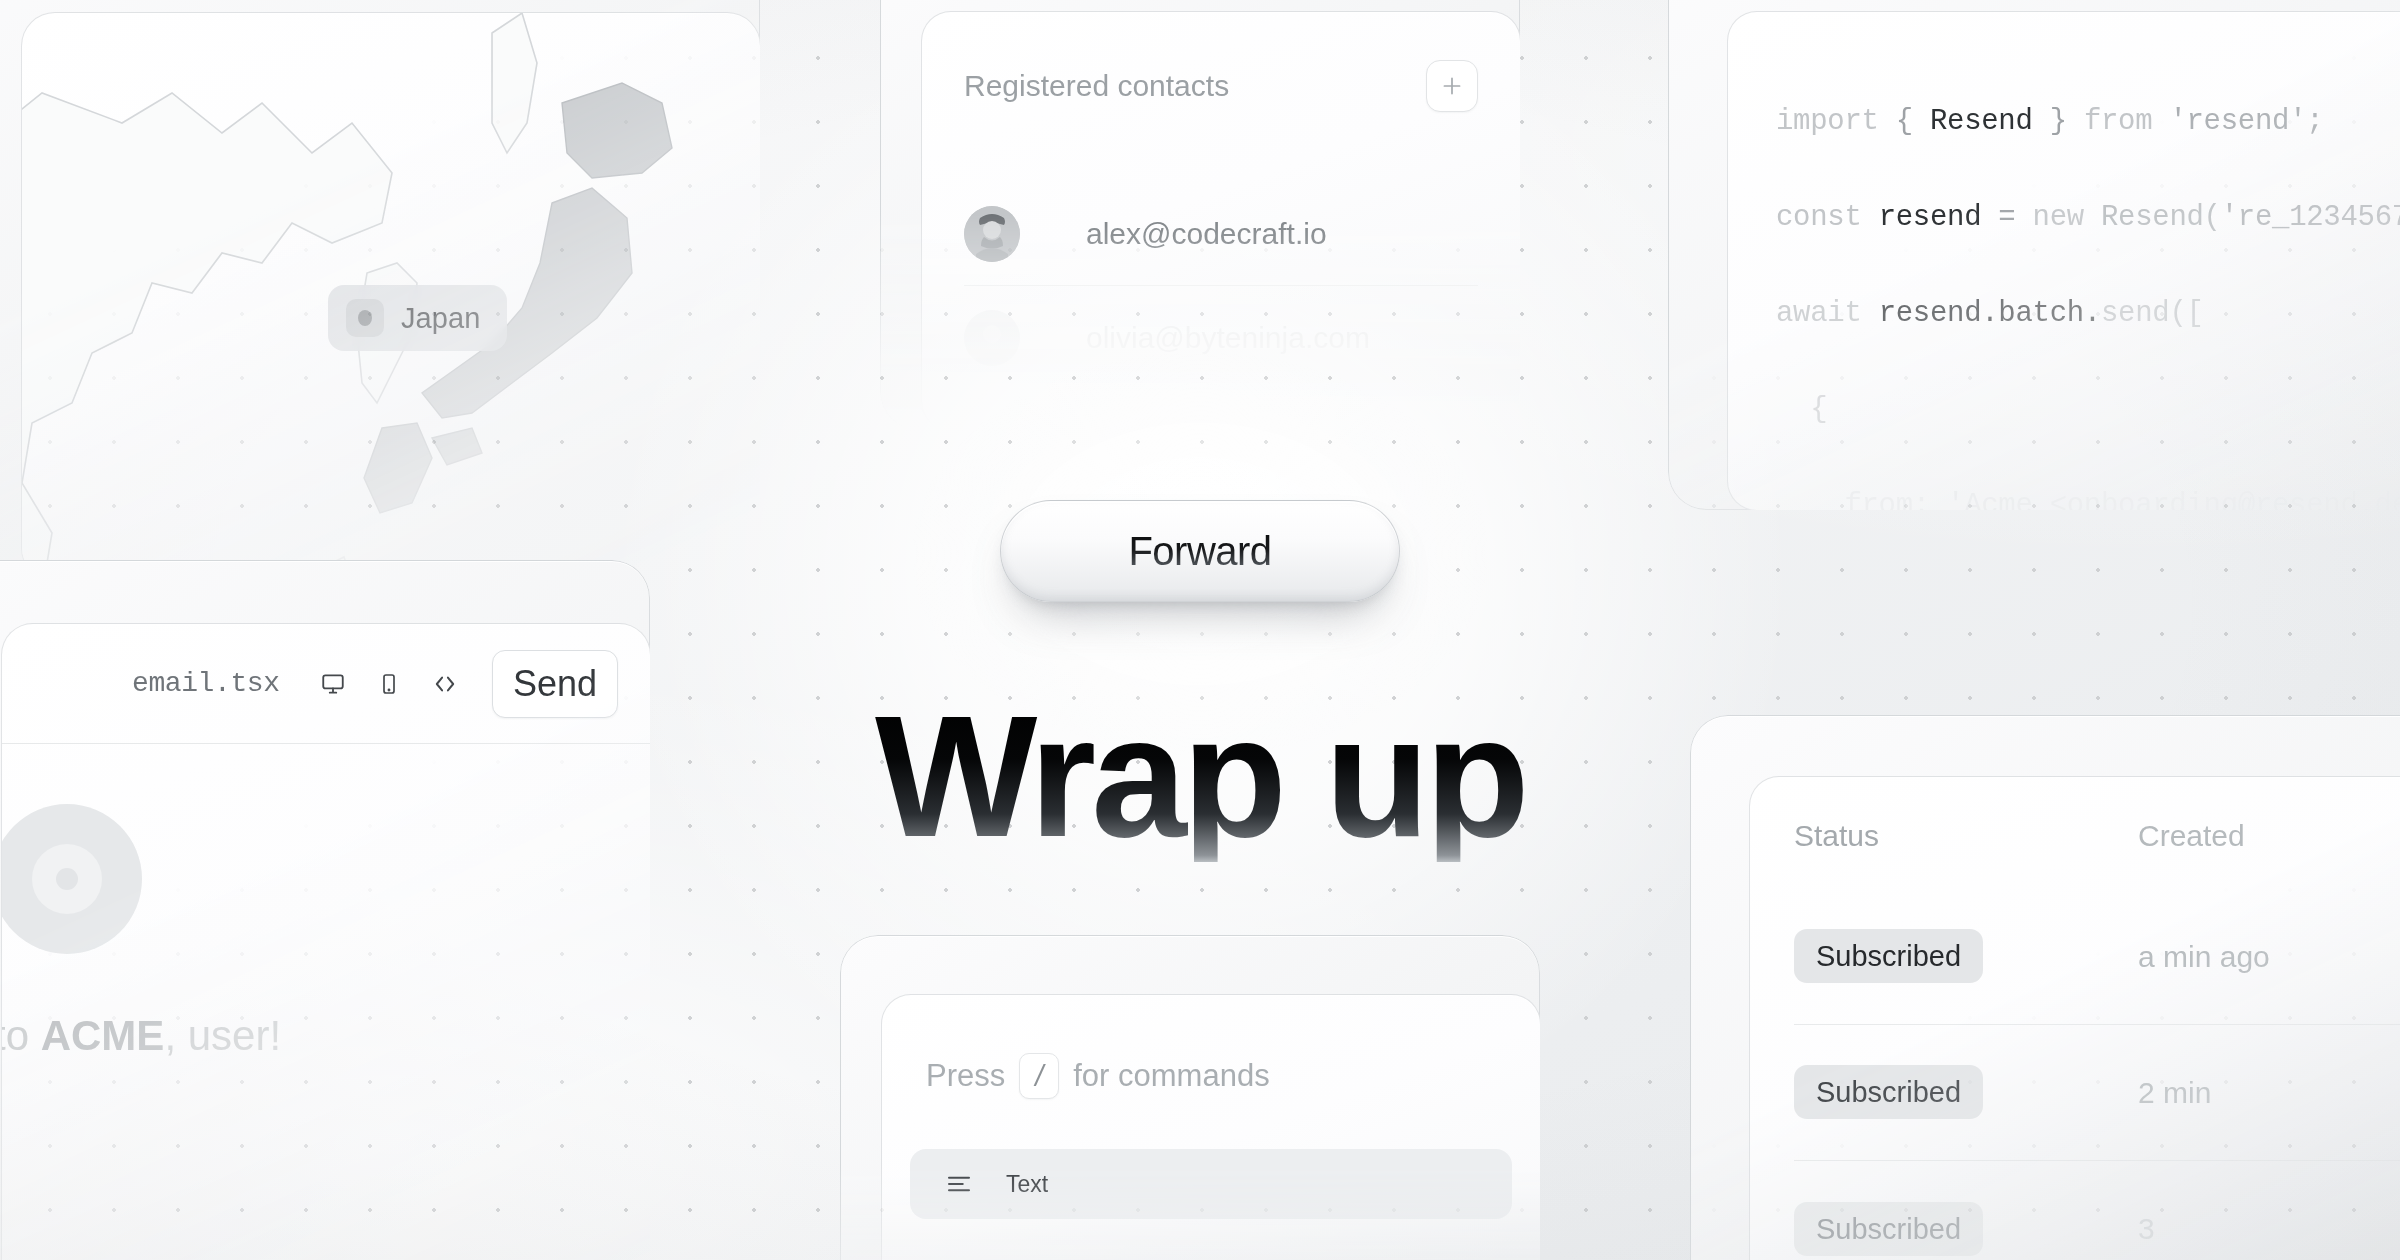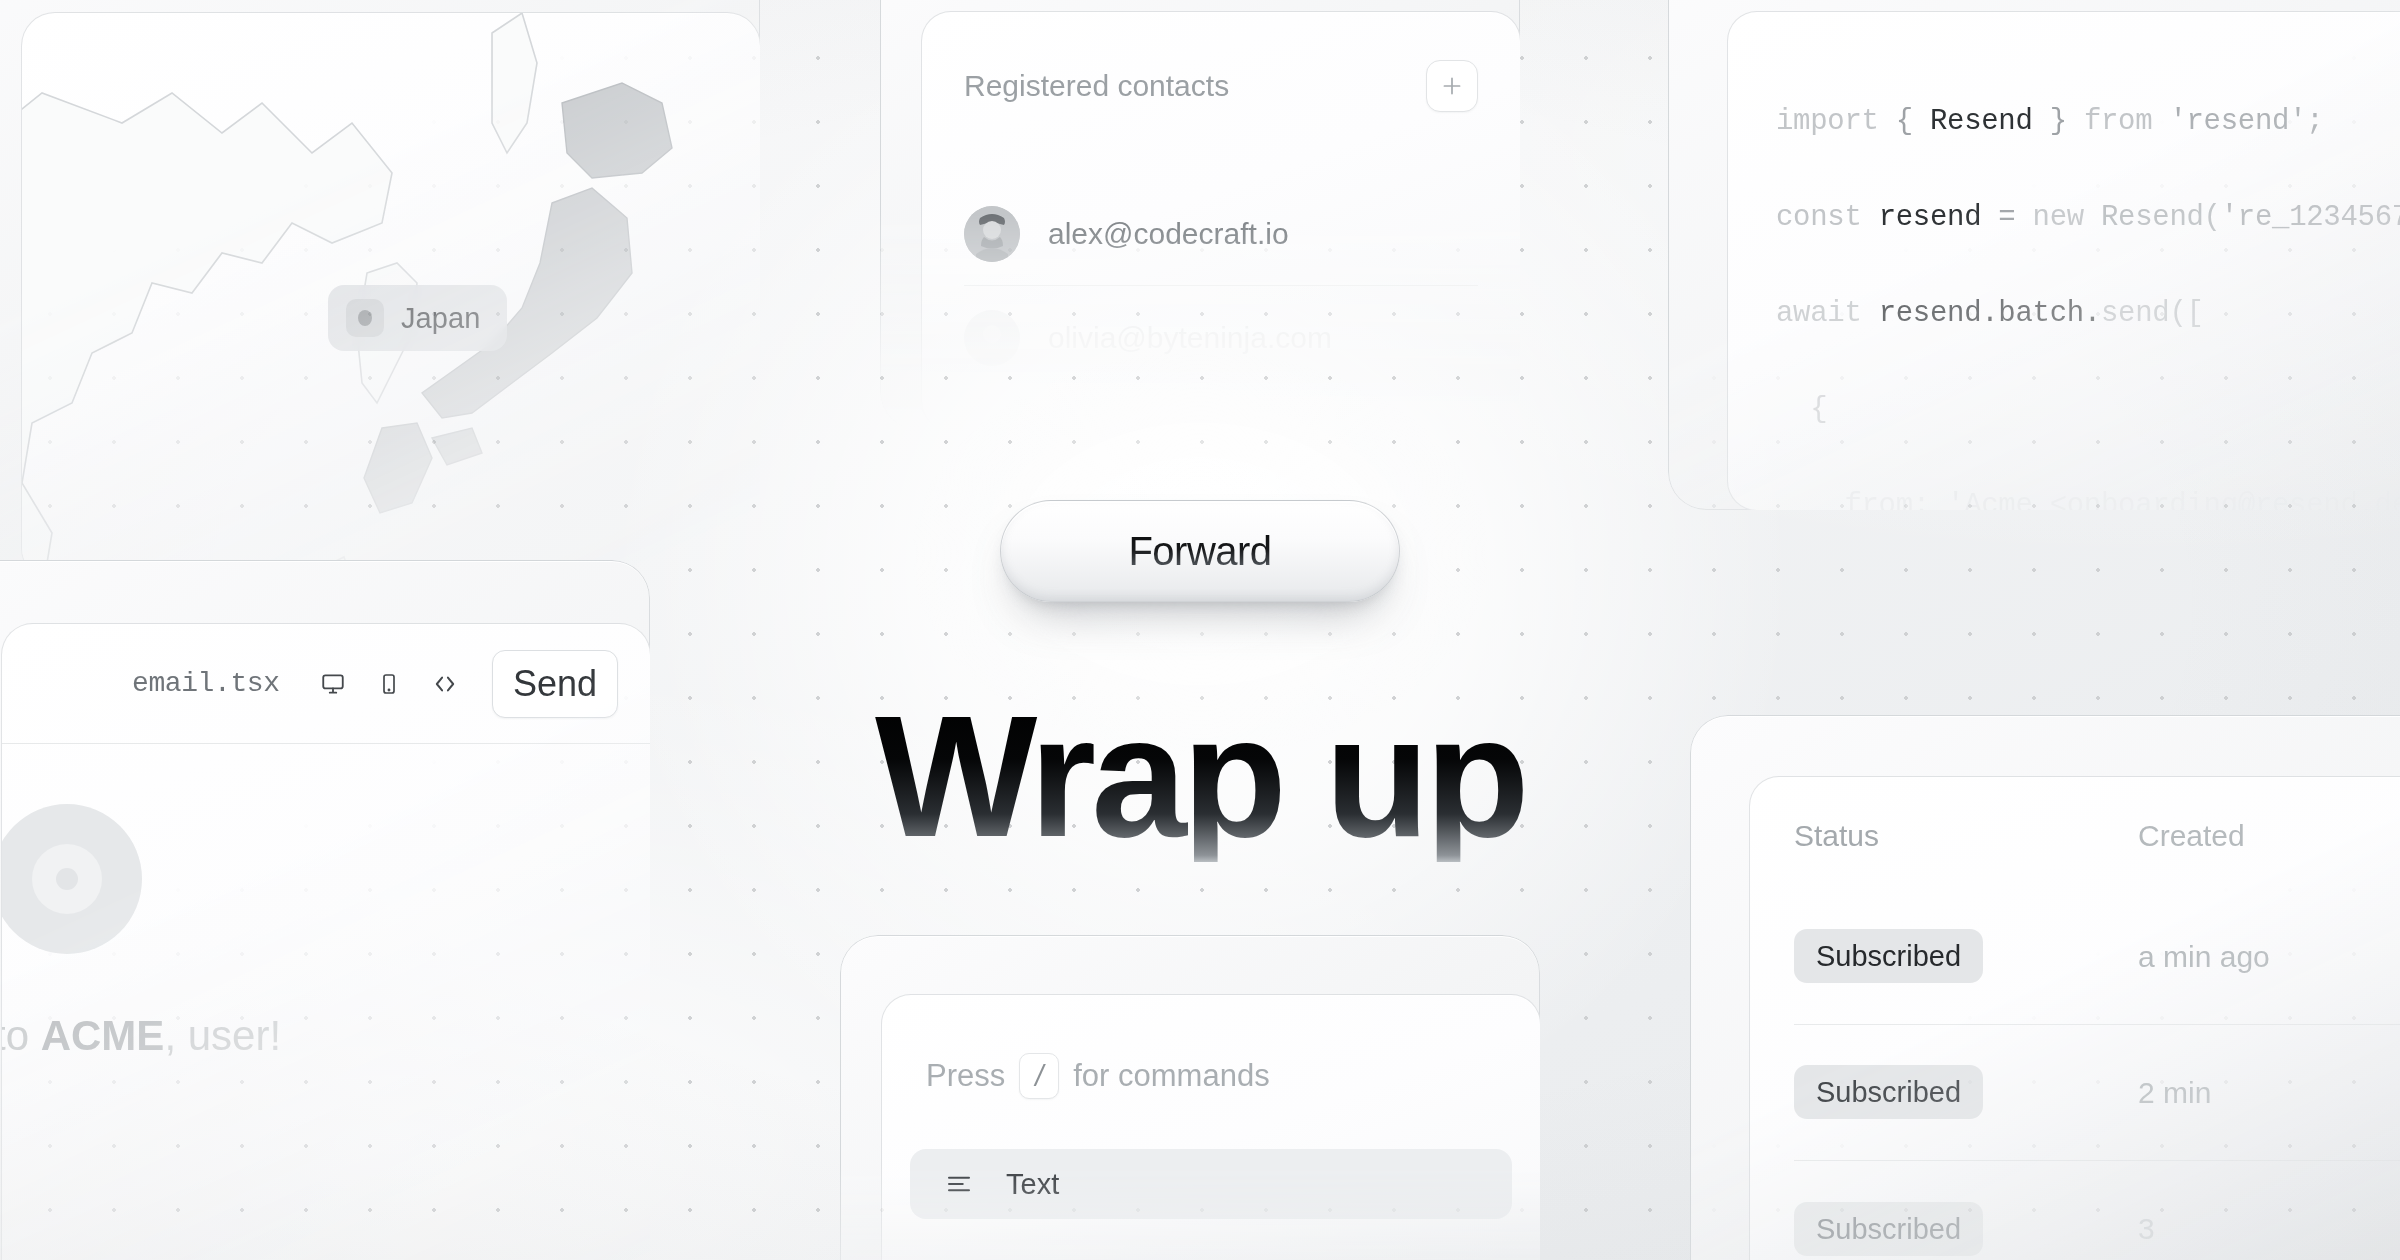--- a/index.html
+++ b/index.html
@@ -127,21 +127,21 @@
   .contact-row {
     position:absolute; left:42px; right:42px;
     display:flex; align-items:center; gap:28px;
     border-bottom:1px solid #eceeef; height:104px;
   }
   .contact-row .avatar {
     width:56px; height:56px; border-radius:50%;
     background:#c6c9cc; overflow:hidden; flex:none; position:relative;
   }
   .contact-row .avatar svg { position:absolute; inset:0; width:100%; height:100%; }
-  .contact-row .email { font-size:30px; color:#7e8387; }
+  .contact-row .email { font-size:30px; color:#7e8387;margin-left:38px; }
   #contact-0 { top:170px; }
   #contact-1 { top:274px; opacity:.16; border-bottom:none; }
 
   
   #code-shell { left:1668px; top:-50px; width:900px; height:560px; }
   #code-panel { left:58px; top:60px; width:842px; height:500px; border-radius:30px; }
   #code-lines {
     position:absolute; left:48px; top:62px; right:0;
     font-family:"Liberation Mono", monospace; font-size:29px; line-height:96px;
     white-space:pre; letter-spacing:-.3px;
@@ -163,21 +163,21 @@
   }
   #cmd-slash {
     width:40px; height:46px; border-radius:10px;
     background:#fff; border:1px solid #e4e6e8; box-shadow:0 1px 2px rgba(90,96,104,.06);
     display:flex; align-items:center; justify-content:center;
     font-size:29px; color:#8d9296; font-style:italic;
   }
   .cmd-item {
     position:absolute; left:28px; right:28px; height:70px;
     display:flex; align-items:center; gap:30px; padding:8px 32px;
-    border-radius:16px; font-size:29px;
+    border-radius:16px; font-size:23px;
   }
   #cmd-item-text { top:154px; background:#eceef0; color:#3c4044; }
   #cmd-item-image { top:250px; color:#c9ccce; opacity:.55; }
   .cmd-ico { width:34px; height:34px; flex:none; display:flex; align-items:center; justify-content:center; }
 
   
   #table-shell { left:1690px; top:715px; width:880px; height:620px; }
   #table-panel { left:58px; top:60px; width:822px; height:560px; border-radius:30px; }
   #table-header {
     position:absolute; left:44px; right:0; top:42px;

